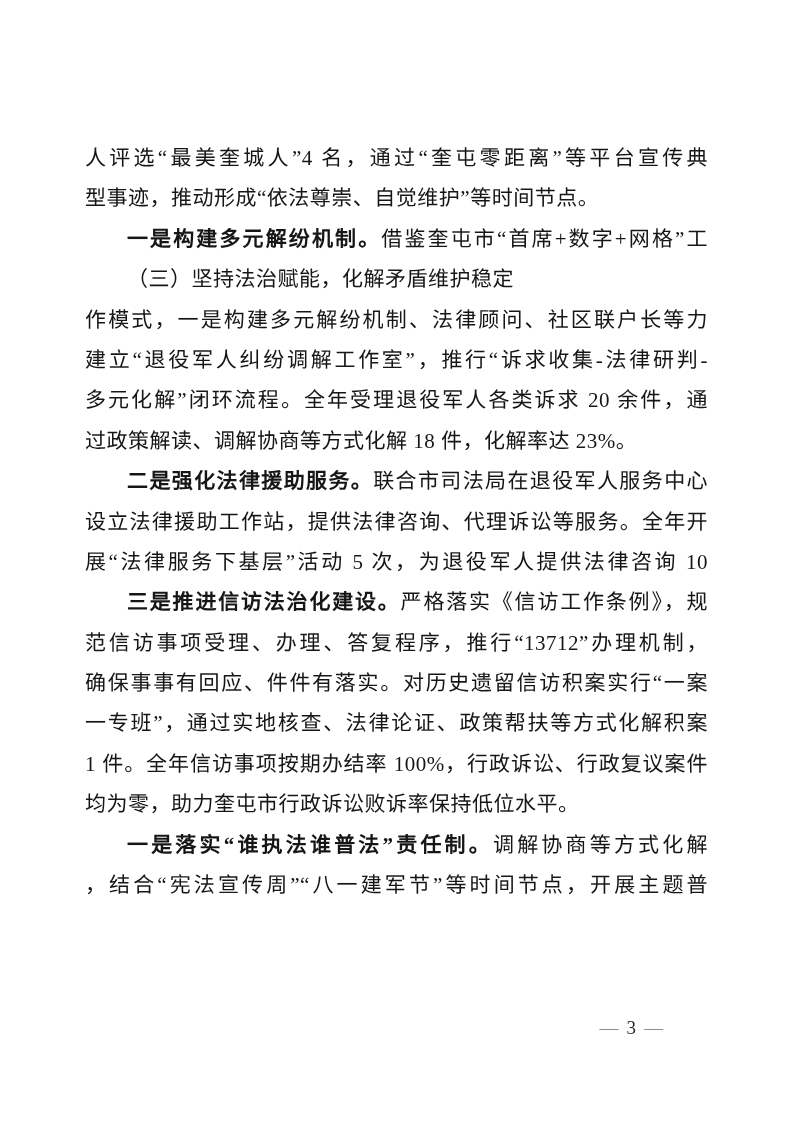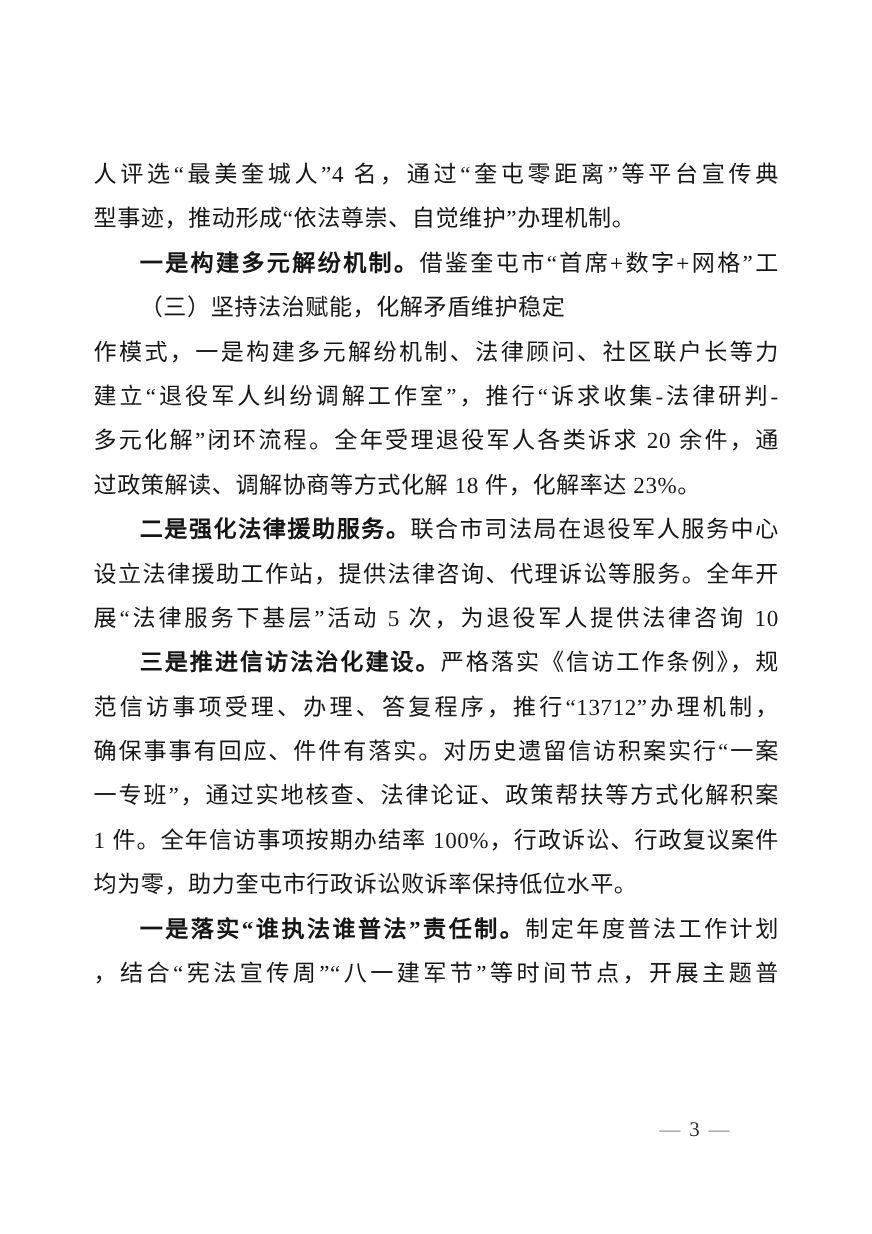--- a/index.html
+++ b/index.html
@@ -55,37 +55,37 @@
     color: #8a8a8a;
     font-weight: 400;
   }
 </style>
 </head>
 <body>
 
 <div class="page">
   <main class="doc-body">
       <div class="line full"><span>人评选“最美奎城人”4 名，通过“奎屯零距离”等平台宣传典</span></div>
-      <div class="line"><span>型事迹，推动形成“依法尊崇、自觉维护”办理机制。</span></div>
+      <div class="line"><span>型事迹，推动形成“依法尊崇、自觉维护”等时间节点。</span></div>
       <div class="line indent full"><b>一是构建多元解纷机制。</b><span>借鉴奎屯市“首席+数字+网格”工</span></div>
       <div class="line indent"><span>（三）坚持法治赋能，化解矛盾维护稳定</span></div>
       <div class="line full"><span>作模式，一是构建多元解纷机制、法律顾问、社区联户长等力量，</span></div>
       <div class="line full"><span>建立“退役军人纠纷调解工作室”，推行“诉求收集-法律研判-</span></div>
       <div class="line full"><span>多元化解”闭环流程。全年受理退役军人各类诉求 20 余件，通</span></div>
       <div class="line"><span>过政策解读、调解协商等方式化解 18 件，化解率达 23%。</span></div>
       <div class="line indent full"><b>二是强化法律援助服务。</b><span>联合市司法局在退役军人服务中心</span></div>
       <div class="line full"><span>设立法律援助工作站，提供法律咨询、代理诉讼等服务。全年开</span></div>
       <div class="line full"><span>展“法律服务下基层”活动 5 次，为退役军人提供法律咨询 10</span></div>
       <div class="line indent full"><b>三是推进信访法治化建设。</b><span>严格落实《信访工作条例》，规</span></div>
       <div class="line full"><span>范信访事项受理、办理、答复程序，推行“13712”办理机制，</span></div>
       <div class="line full"><span>确保事事有回应、件件有落实。对历史遗留信访积案实行“一案</span></div>
       <div class="line full"><span>一专班”，通过实地核查、法律论证、政策帮扶等方式化解积案</span></div>
       <div class="line full"><span>1 件。全年信访事项按期办结率 100%，行政诉讼、行政复议案件</span></div>
       <div class="line"><span>均为零，助力奎屯市行政诉讼败诉率保持低位水平。</span></div>
-      <div class="line indent full"><b>一是落实“谁执法谁普法”责任制。</b><span>制定年度普法工作计划</span></div>
+      <div class="line indent full"><b>一是落实“谁执法谁普法”责任制。</b><span>调解协商等方式化解</span></div>
       <div class="line full"><span>，结合“宪法宣传周”“八一建军节”等时间节点，开展主题普</span></div>
     </main>
   <div class="footer">
     <span class="dash">—</span>
     <span class="num">3</span>
     <span class="dash">—</span>
   </div>
 </div>
 
 </body></html>

